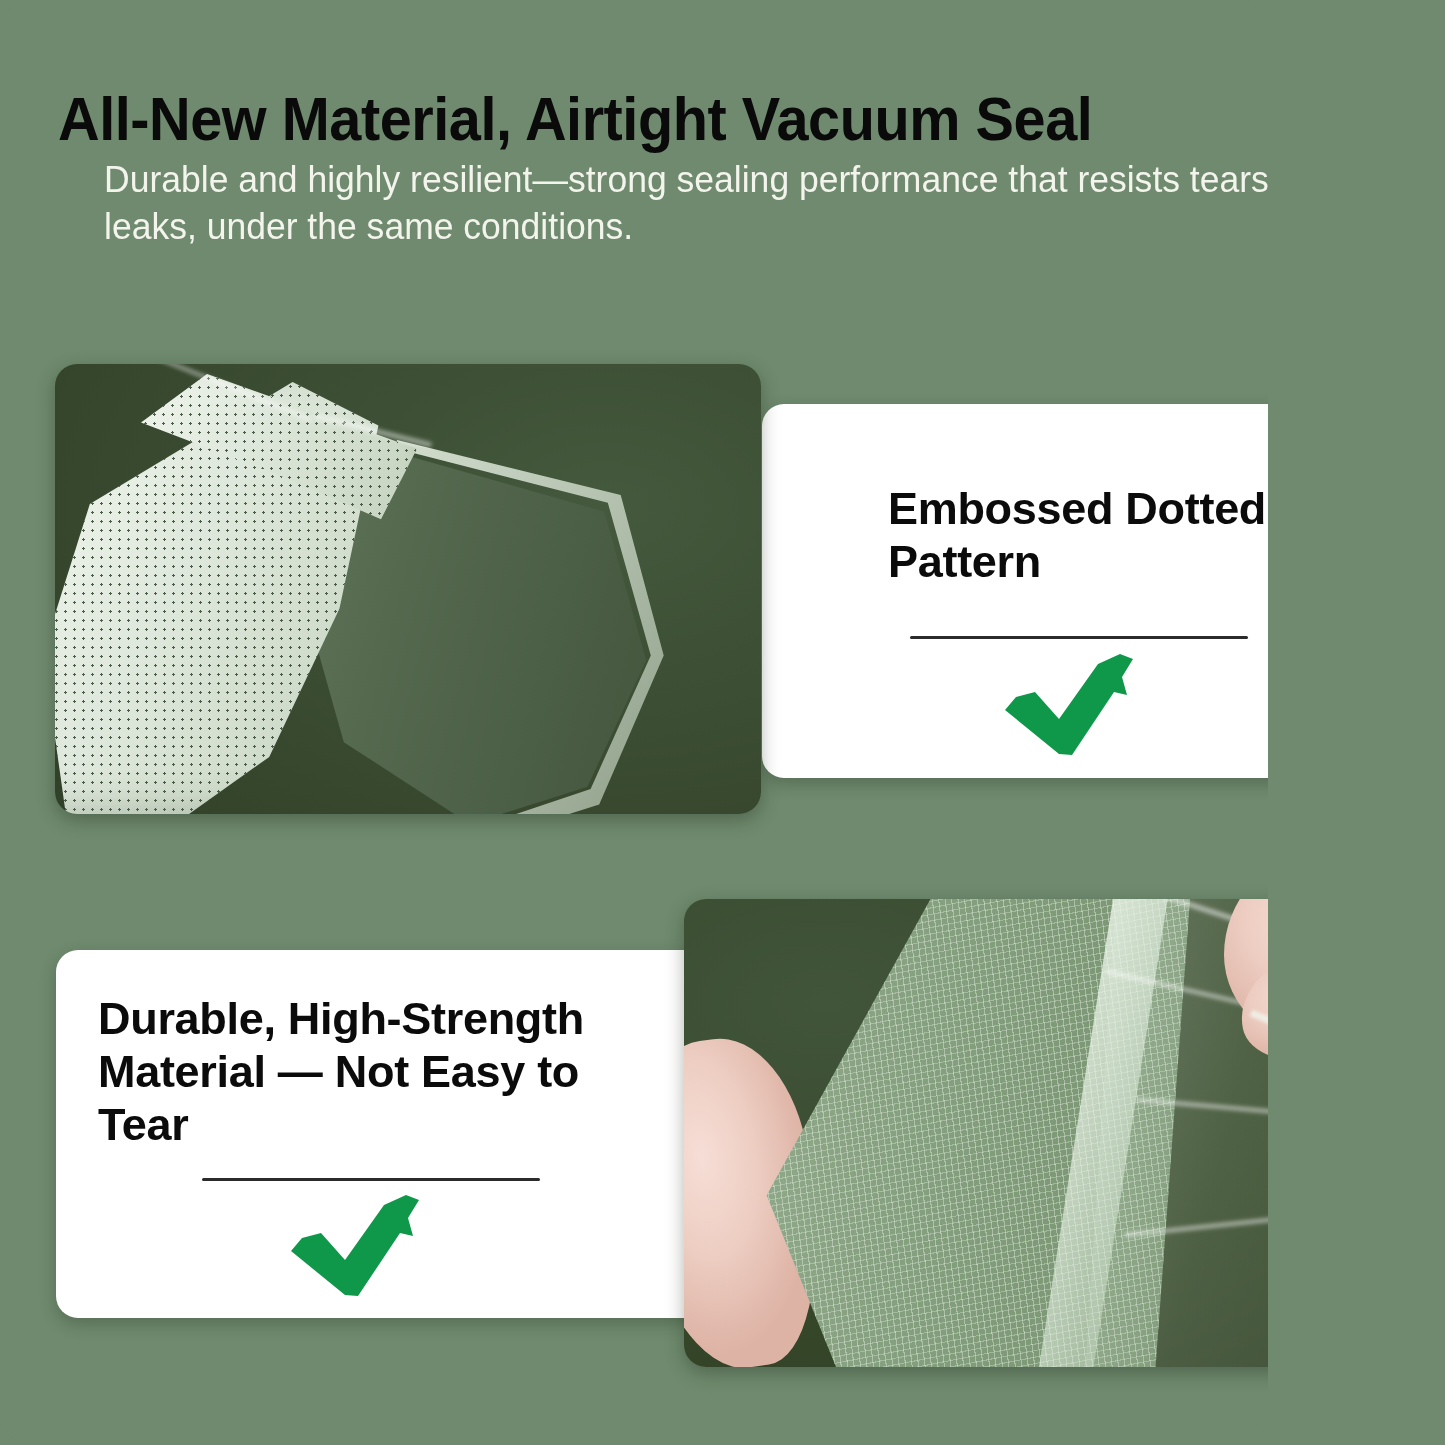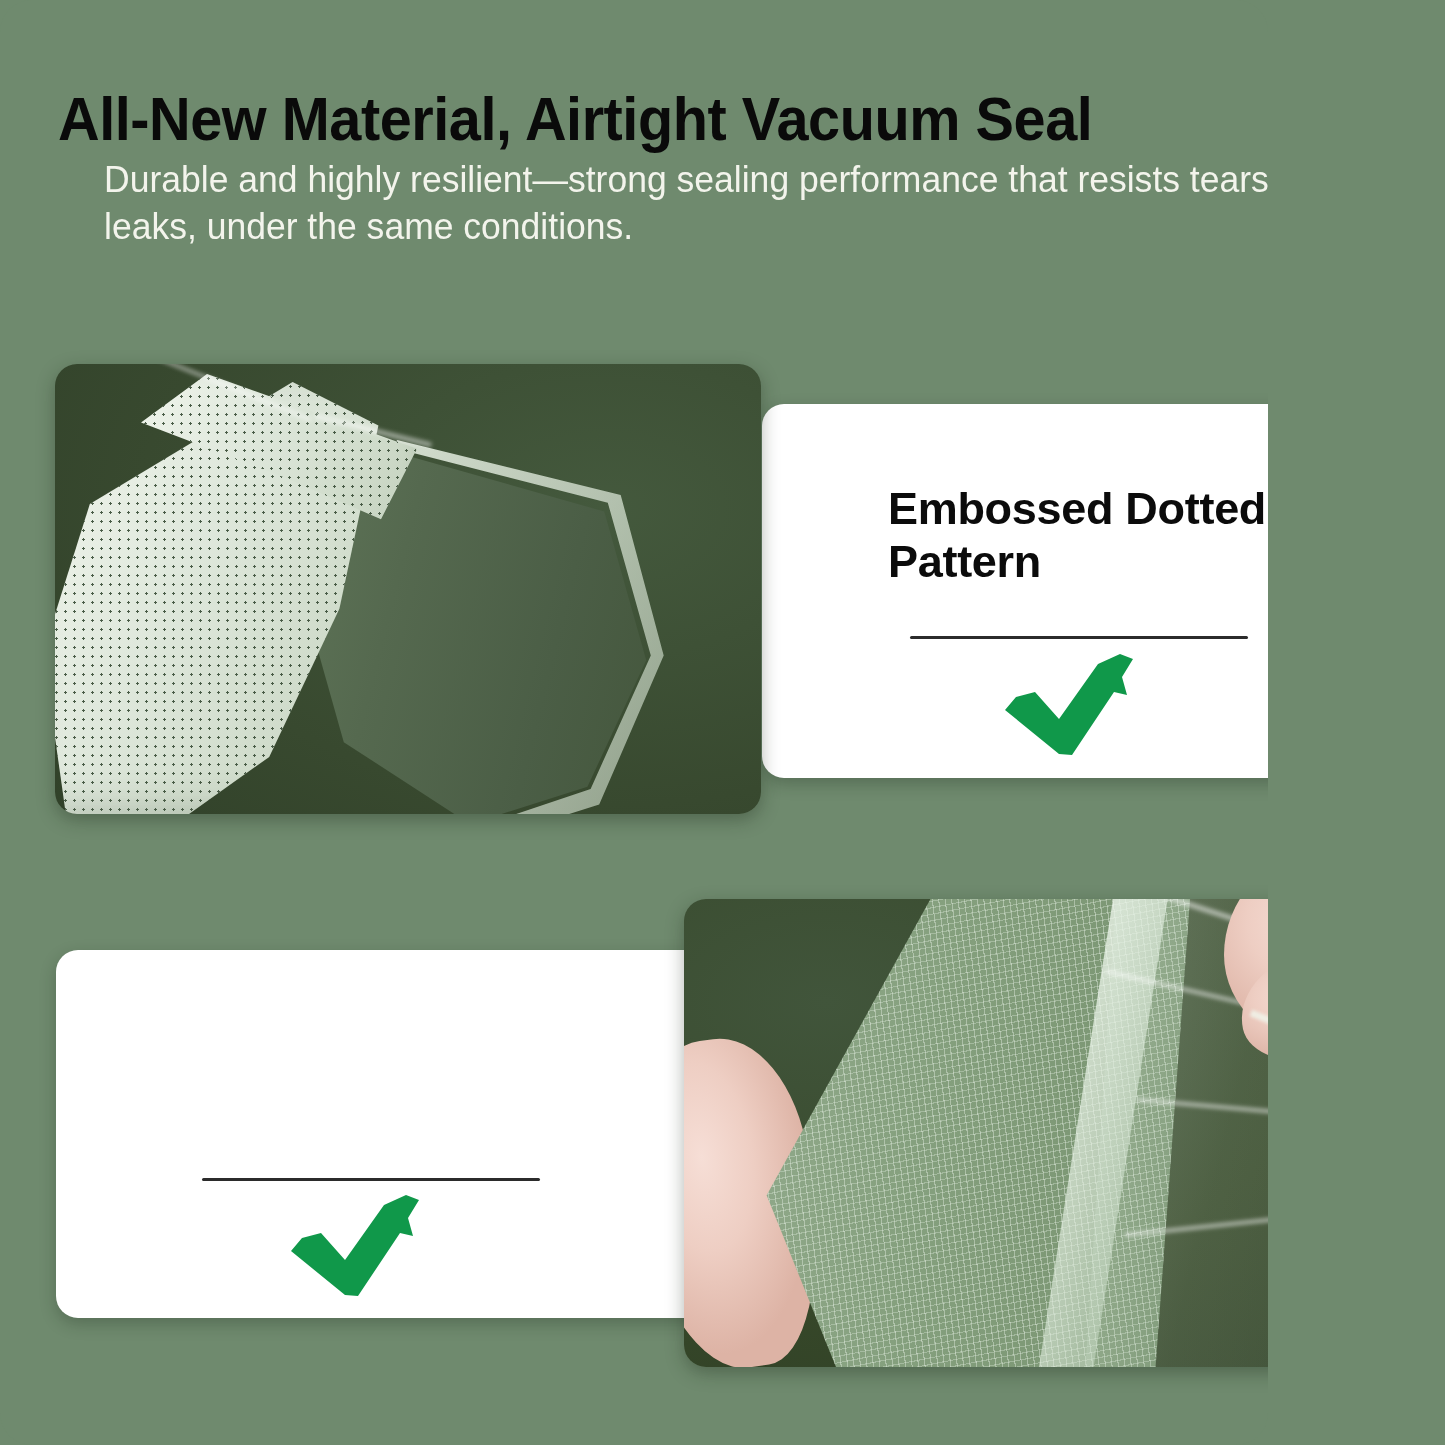--- a/index.html
+++ b/index.html
@@ -205,20 +205,21 @@
     <div class="card-heading" id="heading-top-right">Embossed Dotted Pattern</div>
 
     <div class="divider" id="divider-top-right"></div>
 
     <svg class="check" id="check-top-right" viewBox="0 0 150 108">
       <path d="M3 58 L14 45 L33 40 L57 67 L96 12 L118 2 L131 7 L120 25 L125 43 L112 40 L70 103 L57 102 Z" fill="#10984a"></path>
     </svg>
   </div>
 
   <div class="card card-white" id="card-bottom-left">
+    <div class="card-heading" id="heading-bottom-left">Durable, High-Strength Material — Not Easy to Tear</div>
 
     <div class="divider" id="divider-bottom-left"></div>
 
     <svg class="check" id="check-bottom-left" viewBox="0 0 150 108">
       <path d="M3 58 L14 45 L33 40 L57 67 L96 12 L118 2 L131 7 L120 25 L125 43 L112 40 L70 103 L57 102 Z" fill="#10984a"></path>
     </svg>
   </div>
 
   <div class="card card-photo" id="photo-bottom">
 

